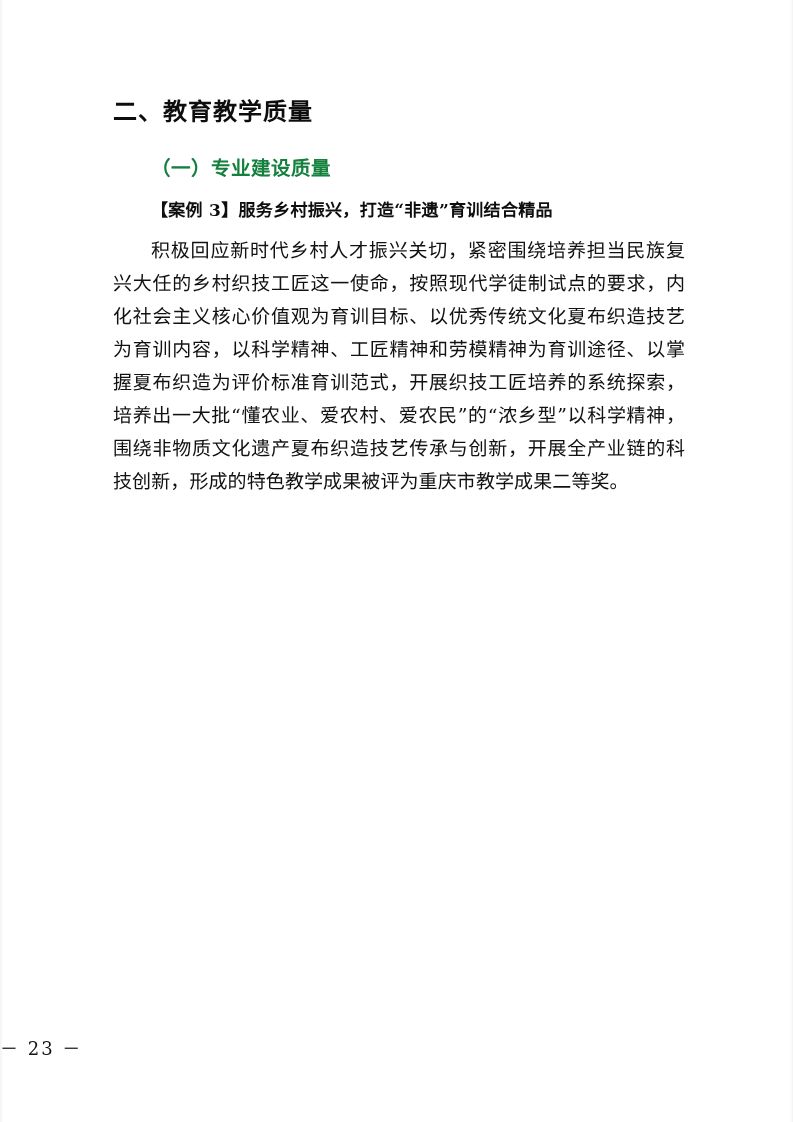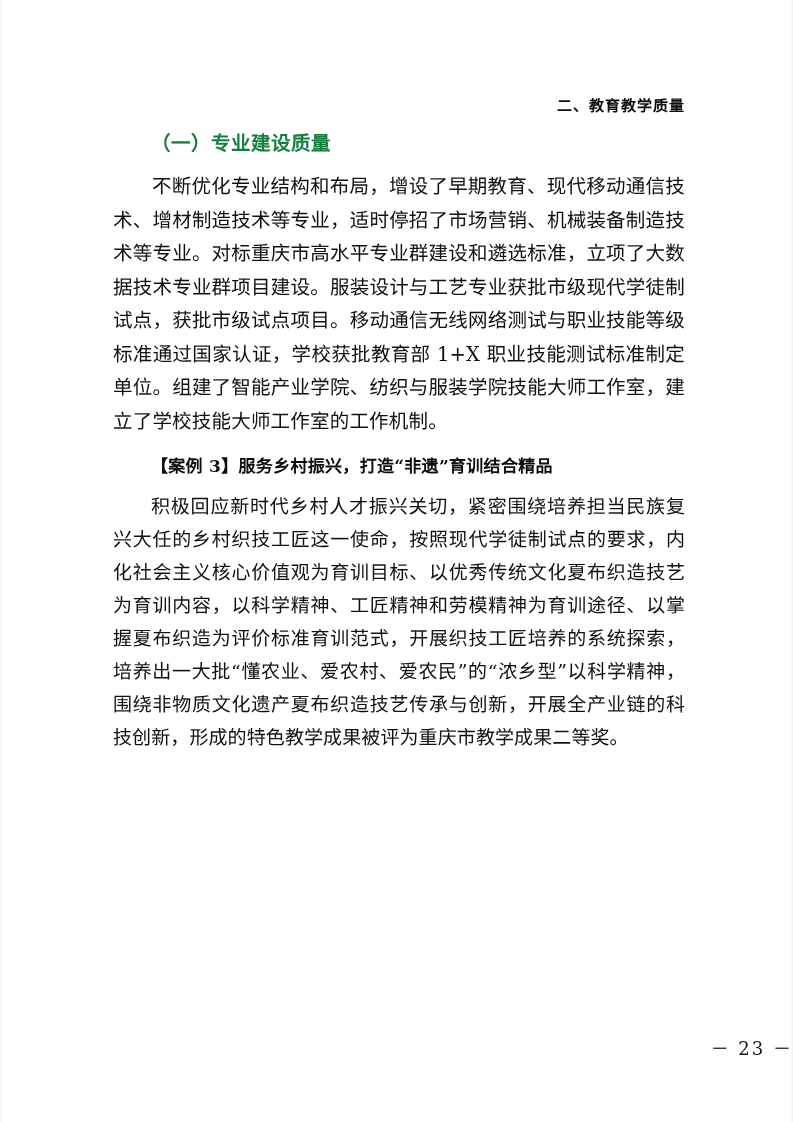--- a/index.html
+++ b/index.html
@@ -18,25 +18,25 @@
   }
   .content {
     position: absolute;
     left: 113px;
     top: 96px;
     width: 572px;
   }
   .doc-title {
     font-family: "DejaVu Sans", "Liberation Sans", sans-serif;
     font-weight: bold;
-    font-size: 15px;
-    text-align: right;
+    font-size: 24px;
+    text-align: left;
     color: #0d0d0d;
     letter-spacing: 1px;
-    margin: 0 0 12px 0;
+    margin: 0 0 24px 0;
     line-height: 1.4;
   }
   .heading-2 {
     font-family: "DejaVu Serif", "Liberation Serif", serif;
     font-weight: bold;
     font-size: 19.5px;
     color: #15803d;
     margin: 0 0 12px 0;
     text-indent: 38px;
     line-height: 1.5;
@@ -70,23 +70,23 @@
     line-height: 1.74;
     margin: 0;
     text-indent: 38px;
     text-align: justify;
     text-justify: inter-ideograph;
     letter-spacing: 0.1px;
   }
   .page-footer {
     position: absolute;
     left: 0;
-    right: 0;
+    right: 13px;
     bottom: 62px;
-    text-align: right;
+    text-align: left;
   }
   .page-number {
     font-family: "DejaVu Serif", "Liberation Serif", serif;
     font-size: 18px;
     color: #141414;
     letter-spacing: 2px;
   }
   .page-edge-left, .page-edge-right {
     position: absolute;
     top: 0;
@@ -102,21 +102,20 @@
 
 <div class="page">
   <div class="page-edge-left"></div>
   <div class="page-edge-right"></div>
 
   <div class="content">
     <h1 class="doc-title">二、教育教学质量</h1>
 
     <h2 class="heading-2">（一）专业建设质量</h2>
 
-    <p class="body-para">不断优化专业结构和布局，增设了早期教育、现代移动通信技术、增材制造技术等专业，适时停招了市场营销、机械装备制造技术等专业。对标重庆市高水平专业群建设和遴选标准，立项了大数据技术专业群项目建设。服装设计与工艺专业获批市级现代学徒制试点，获批市级试点项目。移动通信无线网络测试与职业技能等级标准通过国家认证，学校获批教育部 1+X 职业技能测试标准制定单位。组建了智能产业学院、纺织与服装学院技能大师工作室，建立了学校技能大师工作室的工作机制。</p>
 
     <h3 class="case-heading">【案例 3】服务乡村振兴，打造“非遗”育训结合精品</h3>
 
     <p class="case-body">积极回应新时代乡村人才振兴关切，紧密围绕培养担当民族复兴大任的乡村织技工匠这一使命，按照现代学徒制试点的要求，内化社会主义核心价值观为育训目标、以优秀传统文化夏布织造技艺为育训内容，以科学精神、工匠精神和劳模精神为育训途径、以掌握夏布织造为评价标准育训范式，开展织技工匠培养的系统探索，培养出一大批“懂农业、爱农村、爱农民”的“浓乡型”以科学精神，围绕非物质文化遗产夏布织造技艺传承与创新，开展全产业链的科技创新，形成的特色教学成果被评为重庆市教学成果二等奖。</p>
   </div>
 
   <div class="page-footer">
     <span class="page-number">－ 23 －</span>
   </div>
 </div>

